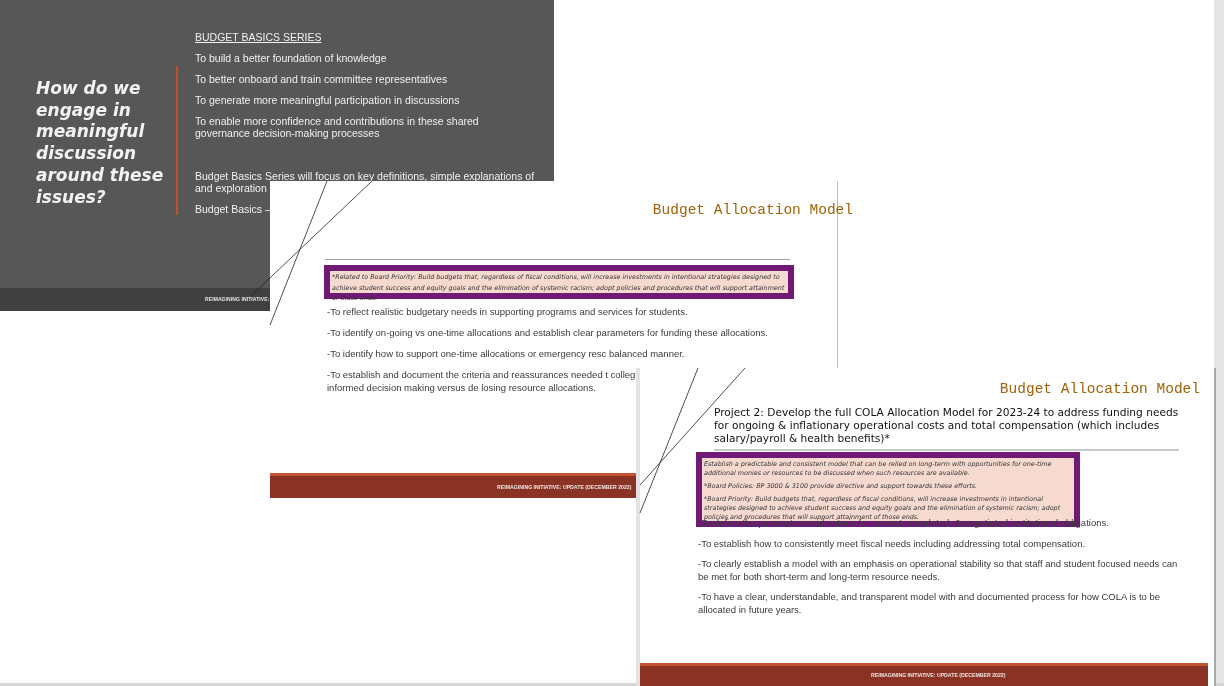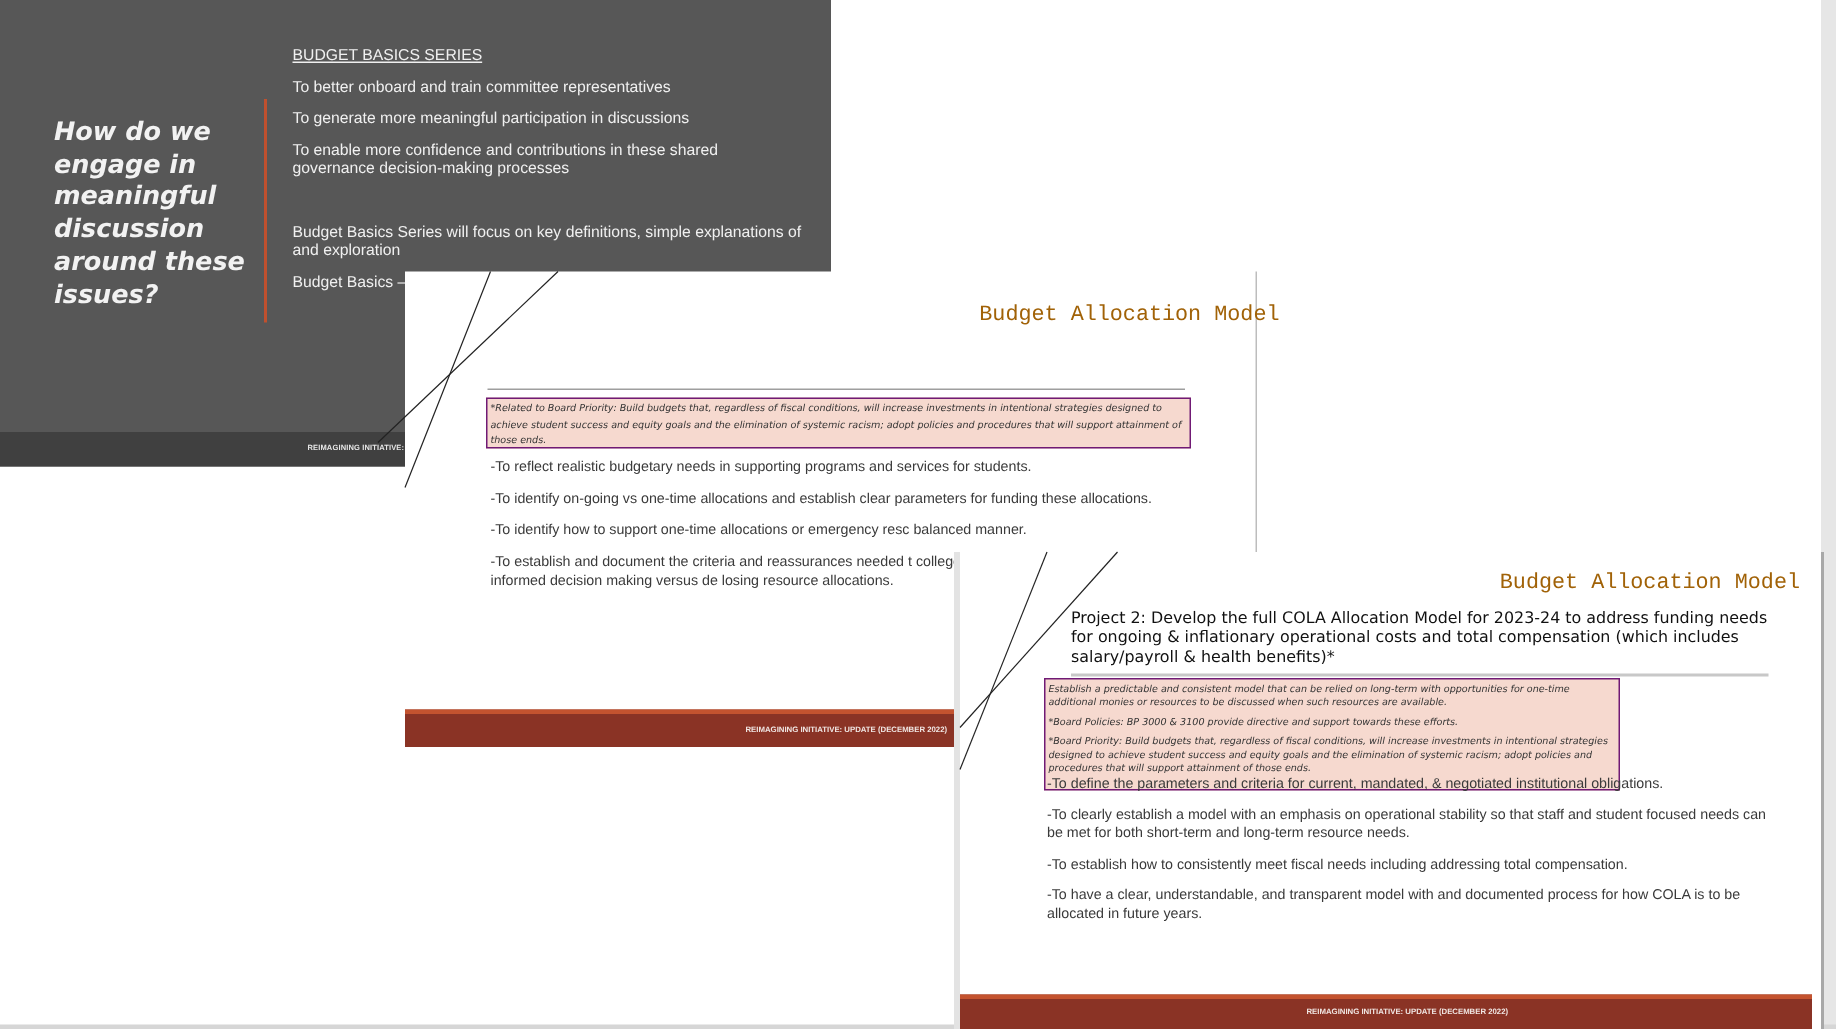--- a/index.html
+++ b/index.html
@@ -28,21 +28,21 @@
 
   
   .slide2 { position: absolute; left: 270px; top: 181px; width: 567px; height: 316px; background: #ffffff; border-right: 1px solid #bdbdbd; }
   .slide-title { position: absolute; text-align: right; color: #a16207; font-family: Liberation Mono, monospace; font-size: 14.5px; }
   .slide2 .slide-title { left: 0; width: 583px; top: 21px; }
   .project-head { position: absolute; color: #111; font-family: "DejaVu Sans", sans-serif; font-size: 10.6px; line-height: 13px; }
   .slide2 .project-head { left: 59px; top: 55px; width: 520px; }
   .divider { position: absolute; height: 1px; background: #9e9e9e; }
   .slide2 .divider { left: 55px; top: 78px; width: 465px; }
   .callout {
-    position: absolute; background: #f6d9cf; border: 1px solid #701a75;
+    position: absolute; background: #f6d9cf; border: 6px solid #701a75;
     color: #333; font-family: "DejaVu Sans", sans-serif; font-style: italic; font-size: 6.4px; line-height: 10.6px; padding: 1px 2px;
     box-sizing: border-box;
   }
   .slide2 .callout { left: 54px; top: 84px; width: 470px; height: 34px; }
   .callout p { margin: 0; }
   .callout p + p { margin-top: 4px; }
   .points { position: absolute; color: #3a3a3a; font-size: 9.5px; line-height: 13px; }
   .points p { margin: 0 0 8px 0; }
   .slide2 .points { left: 57px; top: 124px; width: 450px; }
   .footer-bar { position: absolute; left: 0; height: 22px; background: #8a3325; border-top: 3px solid #c4532f; }
@@ -71,20 +71,21 @@
 <body>
 
 <div class="right-strip"></div>
 <div class="bottom-strip"></div>
 
 <div class="slide1">
   <div class="question">How do we engage in meaningful discussion around these issues?</div>
   <div class="accent-line"></div>
   <div class="content">
     <div class="series-title">BUDGET BASICS SERIES</div>
+    <div class="bullet">To build a better foundation of knowledge</div>
     <div class="bullet">To better onboard and train committee representatives</div>
     <div class="bullet">To generate more meaningful participation in discussions</div>
     <div class="bullet" style="margin-bottom:31px;">To enable more confidence and contributions in these shared governance decision-making processes</div>
     <div class="para">Budget Basics Series will focus on key definitions, simple explanations of and exploration</div>
     <div class="para">Budget Basics – Committee me to revise and fu</div>
   </div>
   <div class="footer">
     <span class="footer-text">REIMAGINING INITIATIVE:</span>
   </div>
 </div>
@@ -110,22 +111,22 @@
   <div class="slide-title">Budget Allocation Model</div>
   <div class="project-head">Project 2: Develop the full COLA Allocation Model for 2023-24 to address funding needs for ongoing &amp; inflationary operational costs and total compensation (which includes salary/payroll &amp; health benefits)*</div>
   <div class="divider"></div>
   <div class="callout">
     <p>Establish a predictable and consistent model that can be relied on long-term with opportunities for one-time additional monies or resources to be discussed when such resources are available.</p>
     <p>*Board Policies: BP 3000 &amp; 3100 provide directive and support towards these efforts.</p>
     <p>*Board Priority: Build budgets that, regardless of fiscal conditions, will increase investments in intentional strategies designed to achieve student success and equity goals and the elimination of systemic racism; adopt policies and procedures that will support attainment of those ends.</p>
   </div>
   <div class="points">
     <p>-To define the parameters and criteria for current, mandated, &amp; negotiated institutional obligations.</p>
+    <p>-To establish how to consistently meet fiscal needs including addressing total compensation.</p>
     <p>-To clearly establish a model with an emphasis on operational stability so that staff and student focused needs can be met for both short-term and long-term resource needs.</p>
-    <p>-To establish how to consistently meet fiscal needs including addressing total compensation.</p>
     <p>-To have a clear, understandable, and transparent model with and documented process for how COLA is to be allocated in future years.</p>
   </div>
   <div class="footer-bar">
     <span class="footer-text">REIMAGINING INITIATIVE: UPDATE (DECEMBER 2022)</span>
   </div>
 </div>
 
 <svg class="lines" viewBox="0 0 1224 686">
   <line x1="327" y1="181" x2="270" y2="325" stroke="#222" stroke-width="0.8"></line>
   <line x1="372" y1="181" x2="252" y2="295" stroke="#222" stroke-width="0.8"></line>

